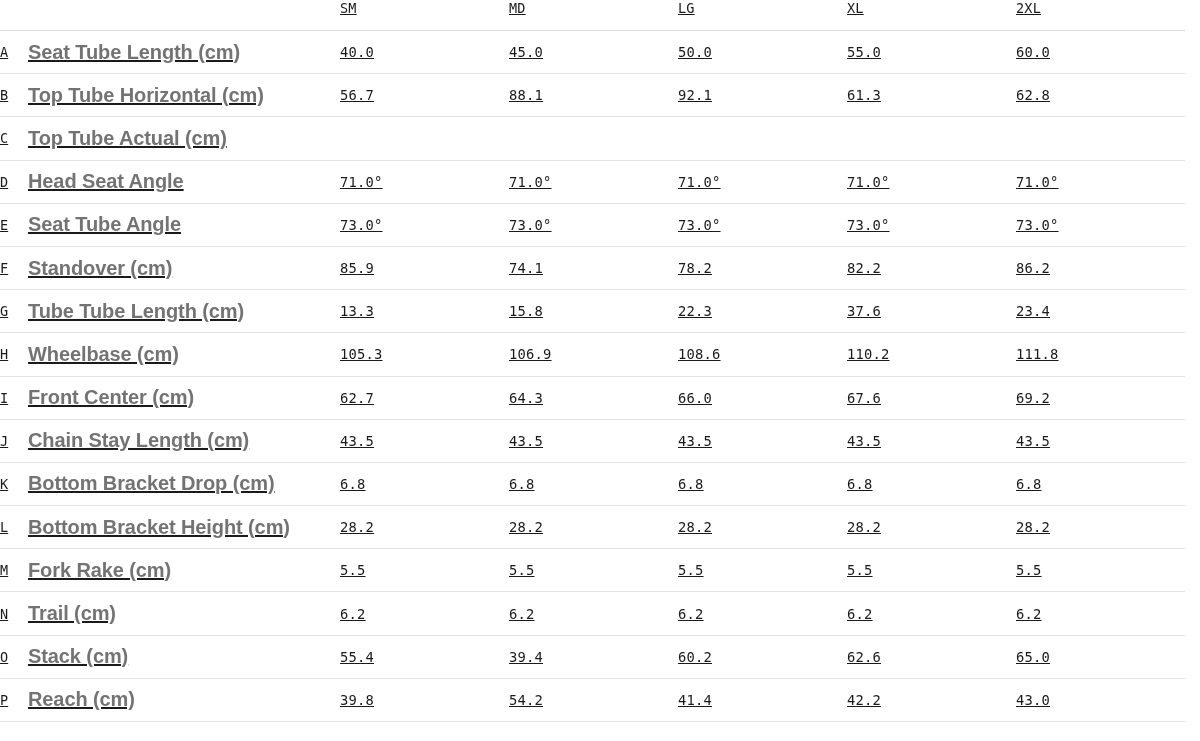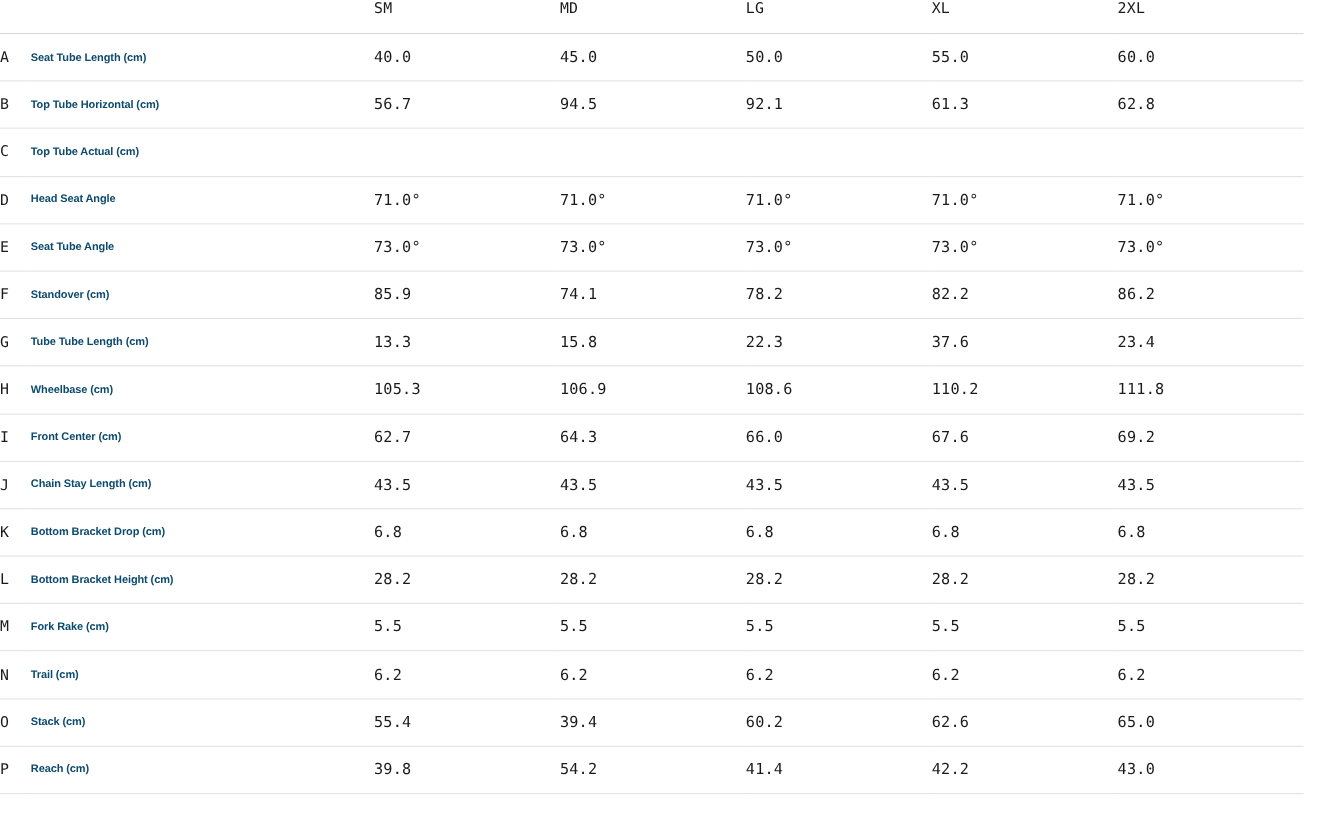--- a/index.html
+++ b/index.html
@@ -11,20 +11,21 @@
     width: 1200px;
     height: 741px;
     font-family: "Liberation Sans", sans-serif;
     color: #1a1a1a;
     overflow: hidden;
   }
   .geo-table {
     width: 1139px;
     border-collapse: collapse;
     table-layout: fixed;
+    text-decoration: underline;
   }
   .geo-table col.c-key   { width: 28px; }
   .geo-table col.c-label { width: 312px; }
   .geo-table col.c-size  { width: 169px; }
   .geo-table thead th {
     font-family: "DejaVu Sans Mono", monospace;
     font-size: 13.5px;
     font-weight: 400;
     color: #1a1a1a;
     text-align: left;
@@ -45,23 +46,23 @@
   }
   td.key {
     font-family: "DejaVu Sans Mono", monospace;
     font-size: 13.5px;
     font-weight: 400;
     color: #1a1a1a;
     padding-right: 0;
   }
   td.label {
     font-family: "Liberation Sans", sans-serif;
-    font-size: 10px;
+    font-size: 20px;
     font-weight: 700;
-    color: #0c4a6e;
+    color: #737373;
     letter-spacing: -0.1px;
     margin-left: 44px;
   }
   td.val {
     font-family: "DejaVu Sans Mono", monospace;
     font-size: 13.8px;
     font-weight: 400;
     color: #1a1a1a;
     letter-spacing: 0.2px;
   }
@@ -97,21 +98,21 @@
       <td class="val">40.0</td>
       <td class="val">45.0</td>
       <td class="val">50.0</td>
       <td class="val">55.0</td>
       <td class="val">60.0</td>
     </tr>
     <tr>
       <td class="key">B</td>
       <td class="label">Top Tube Horizontal (cm)</td>
       <td class="val">56.7</td>
-      <td class="val">94.5</td>
+      <td class="val">88.1</td>
       <td class="val">92.1</td>
       <td class="val">61.3</td>
       <td class="val">62.8</td>
     </tr>
     <tr>
       <td class="key">C</td>
       <td class="label">Top Tube Actual (cm)</td>
       <td class="val"></td>
       <td class="val"></td>
       <td class="val"></td>

